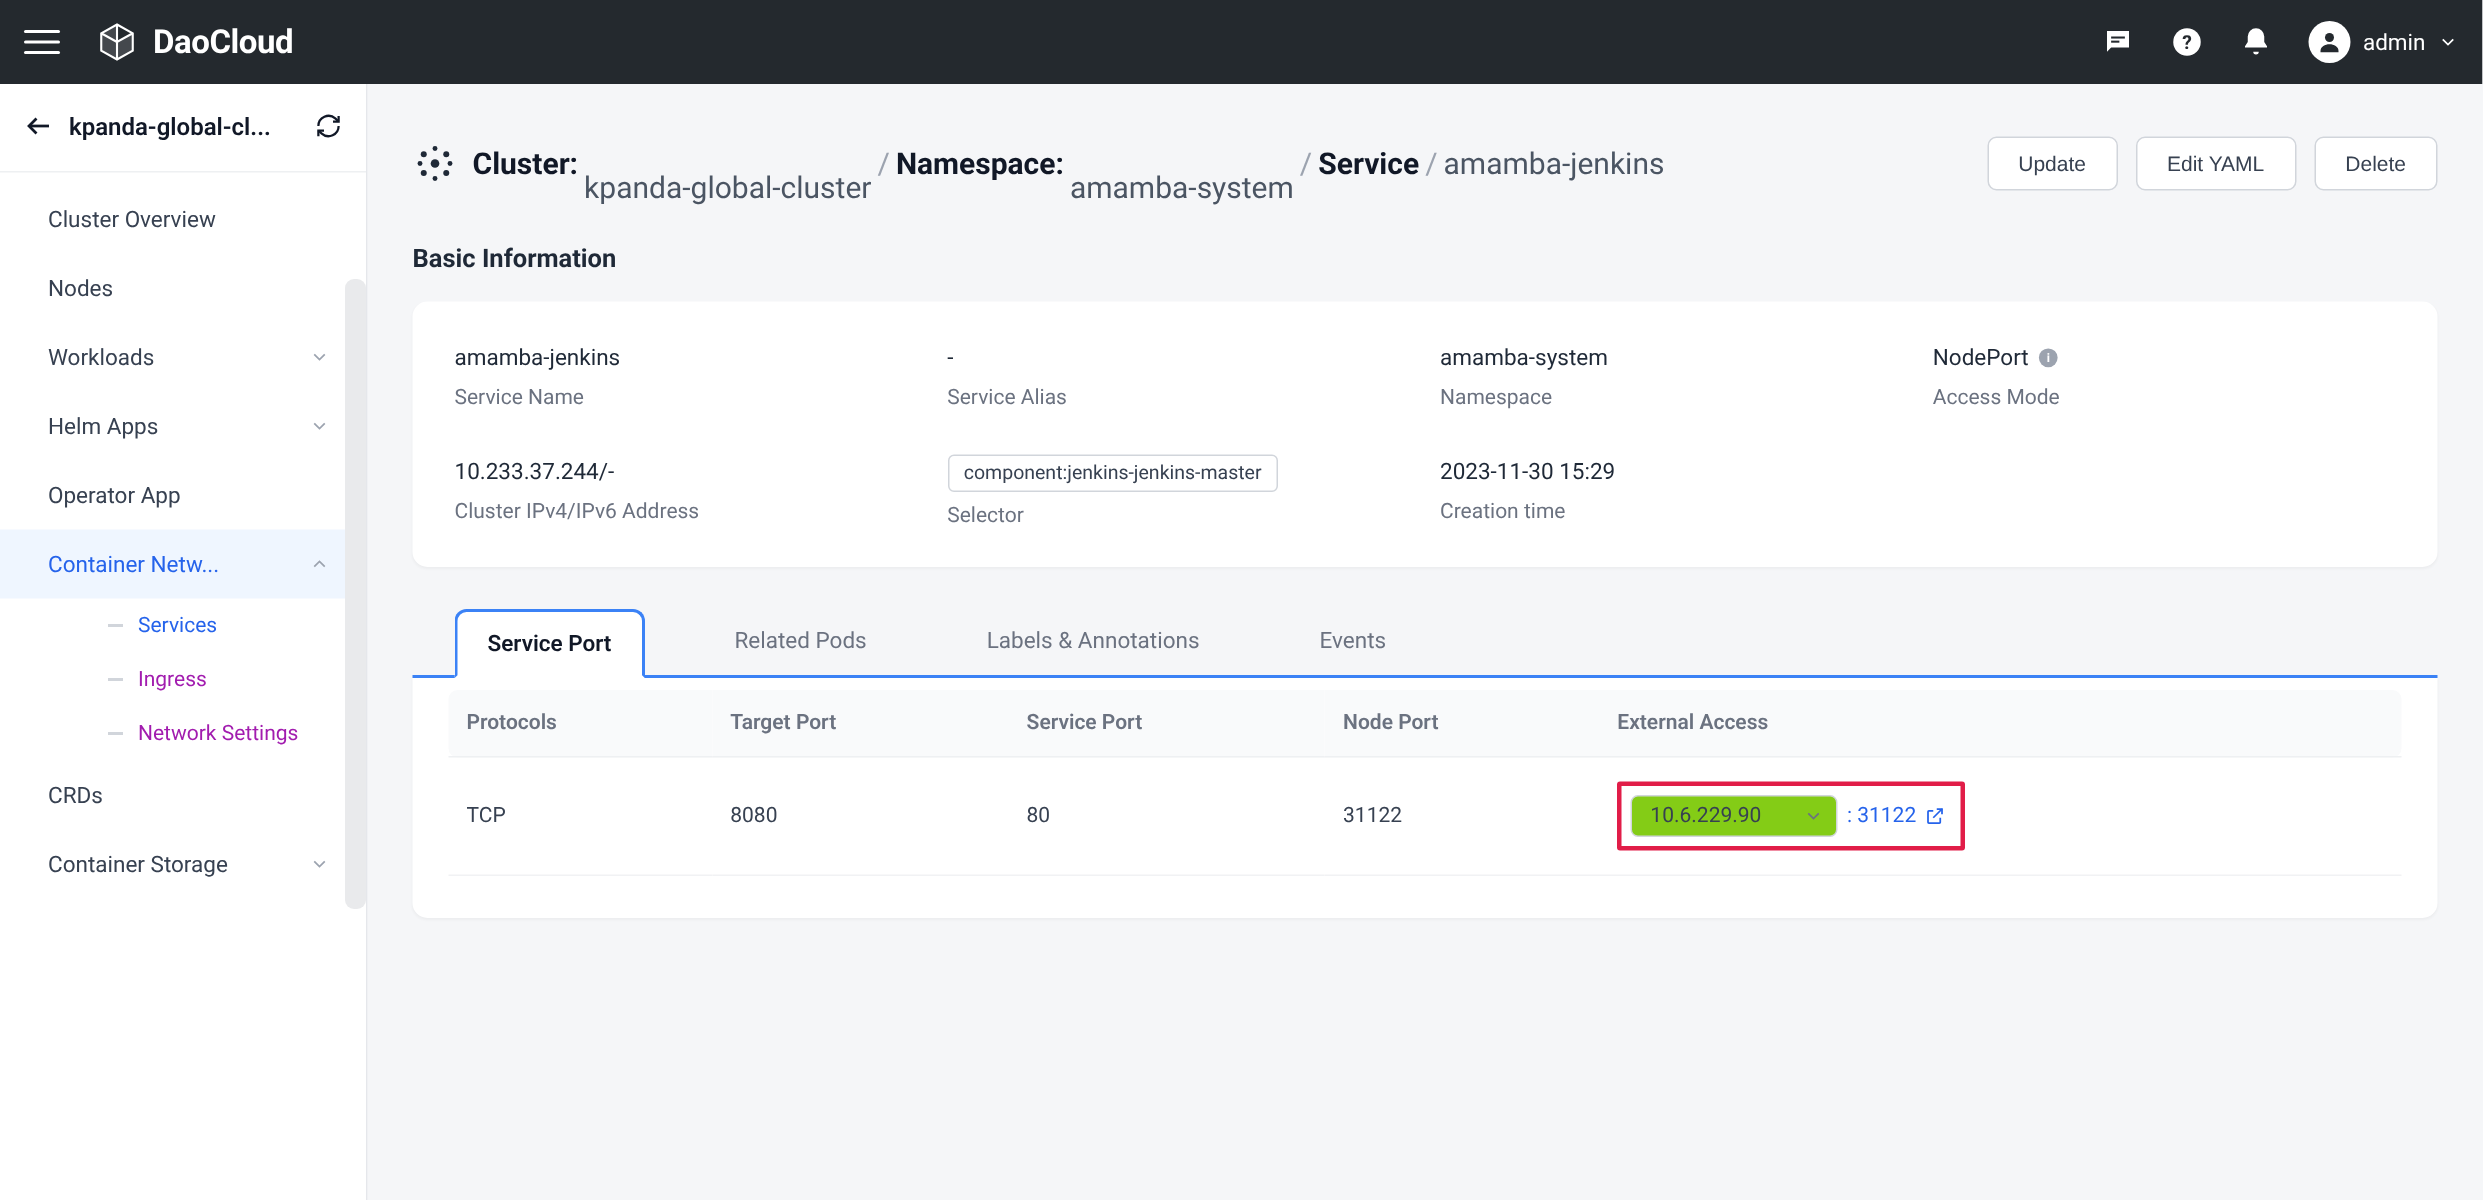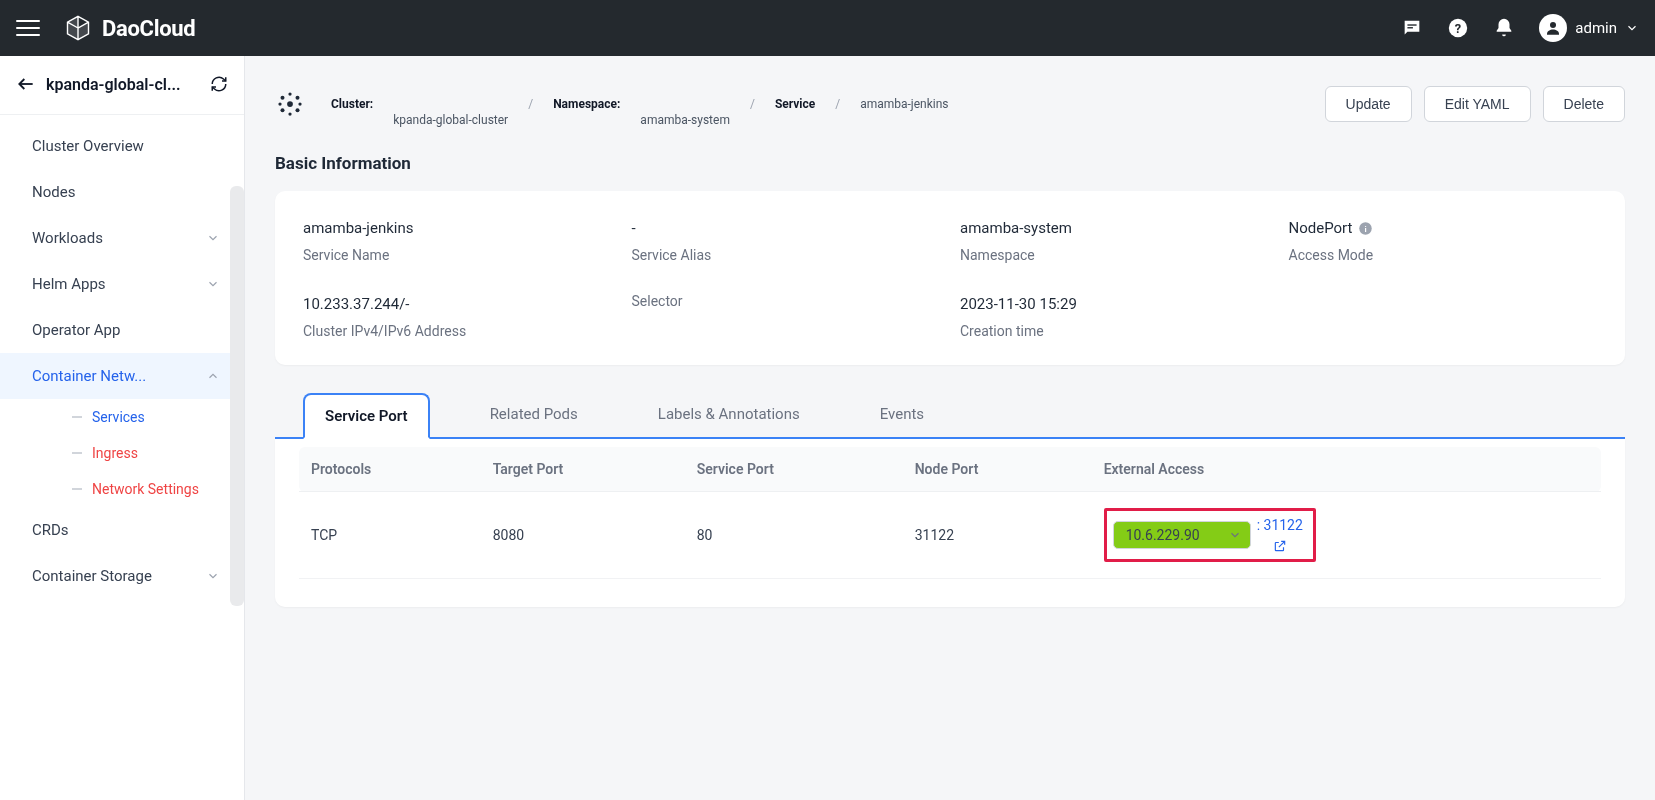--- a/index.html
+++ b/index.html
@@ -26,30 +26,30 @@
 
 .sidebar { width: 245px; background: #fff; border-right: 1px solid #e5e7eb; display: flex; flex-direction: column; position: relative; }
 .sidebar-header { display: flex; align-items: center; padding: 18px 16px 20px 16px; gap: 10px; border-bottom: 1px solid #eef0f2; }
 .back-arrow { width: 20px; height: 20px; cursor: pointer; }
 .sidebar-title { font-size: 16px; font-weight: 600; color: #111827; white-space: nowrap; overflow: hidden; text-overflow: ellipsis; flex: 1; }
 .refresh-icon { width: 18px; height: 18px; cursor: pointer; }
 .sidebar-nav { flex: 1; overflow-y: auto; padding: 8px 0; }
 .nav-item { display: flex; align-items: center; padding: 14px 24px 14px 32px; font-size: 15px; color: #374151; cursor: pointer; justify-content: space-between; }
 .nav-item.active { color: #2563eb; background: #eff6ff; }
 .nav-sub { padding-left: 40px; }
-.nav-sub-item { display: flex; align-items: center; gap: 10px; padding: 10px 24px 10px 32px; font-size: 14px; color: #ef4444; cursor: pointer; }
+.nav-sub-item { display: flex; align-items: center; gap: 10px; padding: 10px 24px 10px 32px; font-size: 14px; color: #a21caf; cursor: pointer; }
 .nav-sub-item.active { color: #2563eb; }
 .nav-sub-dash { width: 10px; height: 2px; background: #d1d5db; }
 .chevron { width: 14px; height: 14px; color: #9ca3af; }
 .scrollbar-track { position: absolute; right: 0; top: 130px; width: 14px; height: 420px; background: #e9eaec; border-radius: 6px; }
 
 
 .main { flex: 1; overflow-y: auto; padding: 24px 30px 30px 30px; }
 .breadcrumb-row { display: flex; align-items: center; justify-content: space-between; margin-bottom: 26px; }
-.breadcrumb { display: flex; align-items: center; gap: 20px; font-size: 12px; }
+.breadcrumb { display: flex; align-items: center; gap: 4px; font-size: 20px; }
 .bc-icon { width: 30px; height: 30px; margin-right: 6px; }
 .bc-label { font-weight: 700; color: #111827; }
 .bc-val { color: #4b5563; margin-top: 33px; }
 .bc-val-strong { font-weight: 700; color: #111827; }
 .bc-link { color: #4b5563; }
 .bc-sep { color: #9ca3af; }
 .actions { display: flex; gap: 12px; }
 .btn { padding: 9px 20px; border: 1px solid #d1d5db; background: #fff; border-radius: 6px; font-size: 14px; color: #374151; cursor: pointer; }
 
 .section-title { font-size: 17px; font-weight: 700; color: #1f2937; margin-bottom: 18px; }
@@ -69,21 +69,21 @@
 .tab.active { color: #111827; font-weight: 600; background: #fff; border: 2px solid #3b82f6; border-bottom: 2px solid #fff; border-radius: 8px 8px 0 0; }
 
 
 .table-card { background: #fff; border-radius: 0 0 10px 10px; padding: 8px 24px 28px 24px; box-shadow: 0 1px 2px rgba(0,0,0,0.04); }
 .table { width: 100%; border-collapse: collapse; }
 .table thead th { text-align: left; padding: 14px 12px; font-size: 14px; font-weight: 600; color: #6b7280; background: #f9fafb; border-bottom: 1px solid #eef0f2; }
 .table thead th:first-child { border-radius: 6px 0 0 6px; }
 .table thead th:last-child { border-radius: 0 6px 6px 0; }
 .table tbody td { padding: 16px 12px; font-size: 14px; color: #374151; border-bottom: 1px solid #f1f2f4; }
 .ip-select { display: inline-flex; align-items: center; border: 1px solid #d1d5db; border-radius: 5px; padding: 5px 8px 5px 12px; font-size: 14px; color: #374151; gap: 28px; cursor: pointer; background: #84cc16; }
-.port-link { color: #2563eb; margin-left: 6px; cursor: pointer; display: inline-flex; align-items: center; gap: 6px; flex-direction: column; }
+.port-link { color: #2563eb; margin-left: 6px; cursor: pointer; display: inline-flex; align-items: center; gap: 6px; }
 .port-link svg { width: 14px; height: 14px; }
 .highlight-box { border: 3px solid #e11d48; padding: 6px 10px 6px 6px; display: inline-flex; align-items: center; border-radius: 2px; }
 </style>
 </head>
 <body>
 
 <div class="header">
   <div class="header-left">
     <div class="hamburger">
       <span></span>
@@ -251,20 +251,23 @@
                 <text x="12" y="17" text-anchor="middle" font-size="13" font-weight="bold" fill="#fff">i</text>
               </svg>
             </div>
           <div class="info-key">Access Mode</div>
         </div>
         <div class="info-item">
           <div class="info-value">10.233.37.244/-</div>
           <div class="info-key">Cluster IPv4/IPv6 Address</div>
         </div>
         <div class="info-item">
+          <div class="info-value">
+              <span class="tag-chip">component:jenkins-jenkins-master</span>
+            </div>
           <div class="info-key">Selector</div>
         </div>
         <div class="info-item">
           <div class="info-value">2023-11-30 15:29</div>
           <div class="info-key">Creation time</div>
         </div>
         <div></div>
       </div>
     </div>
 

